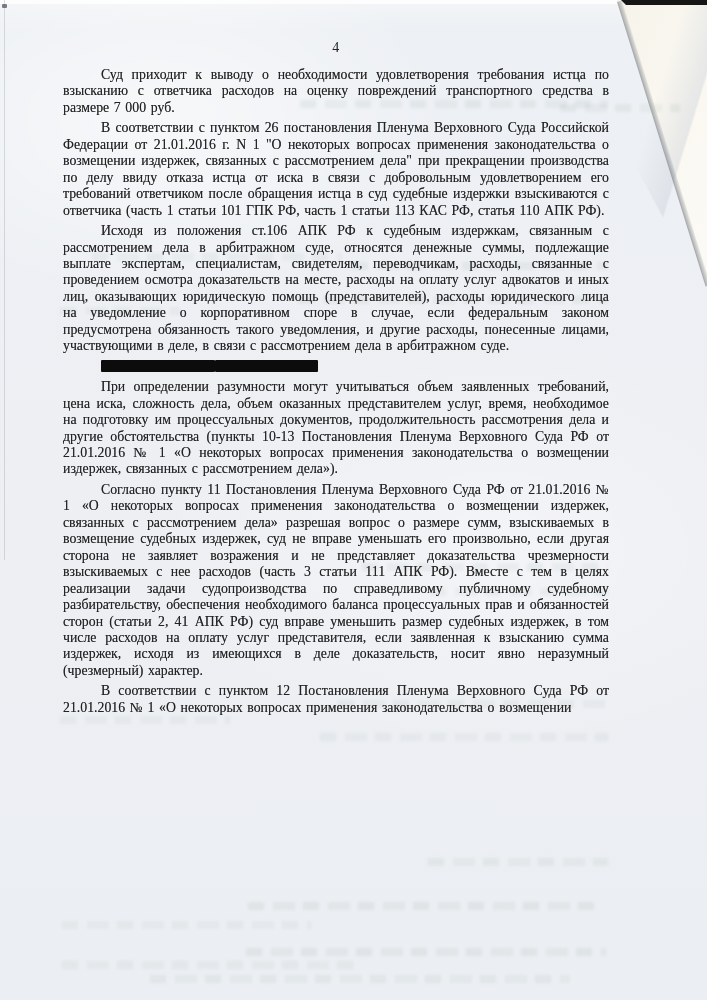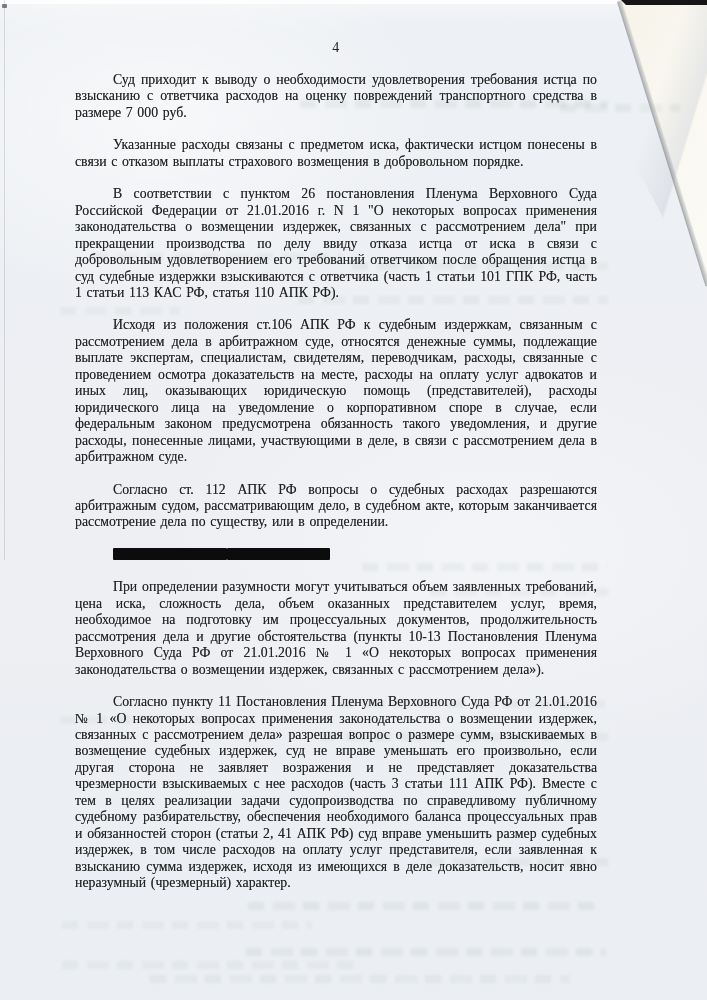--- a/index.html
+++ b/index.html
@@ -42,21 +42,21 @@
     position:absolute;left:615px;top:0;right:0;height:5px;
     clip-path:polygon(6px 0,100% 0,100% 100%,11px 100%);
   }
 
   
   .content{position:absolute;left:59px;top:40px;width:554px;color:#232323;}
   .pagenum{
     text-align:center;font-size:14px;letter-spacing:.5px;margin:0 0 11px 0;
   }
   .content p{
-    margin:16px;font-size:13.8px;line-height:16.45px;
+    margin:4px;font-size:13.8px;line-height:16.45px;
     text-align:justify;text-indent:38px;word-spacing:1.2px;
     text-shadow:0 0 .5px rgba(35,35,35,.55);
   }
   .redaction{
     display:inline-block;height:12px;vertical-align:-1px;
     background:#0c0c0c;border-radius:1px;
   }
   .redaction.r1{width:114px;}
   .redaction.r2{width:103px;}
 
@@ -112,23 +112,22 @@
   <div class="smudge s13"></div>
   <div class="smudge s14"></div>
   <div class="smudge s15"></div>
   <div class="smudge s16"></div>
   <div class="smudge s17"></div>
 
   <div class="content">
     <div class="pagenum">4</div>
 
     <p>Суд приходит к выводу о необходимости удовлетворения требования истца по взысканию с ответчика расходов на оценку повреждений транспортного средства в размере 7 000 руб.</p>
-    <p>Указанные расходы связаны с предметом иска, фактически истцом понесены в связи с отказом выплаты страхового возмещения в добровольном порядке.</p>
     <p>В соответствии с пунктом 26 постановления Пленума Верховного Суда Российской Федерации от 21.01.2016 г. N 1 "О некоторых вопросах применения законодательства о возмещении издержек, связанных с рассмотрением дела" при прекращении производства по делу ввиду отказа истца от иска в связи с добровольным удовлетворением его требований ответчиком после обращения истца в суд судебные издержки взыскиваются с ответчика (часть 1 статьи 101 ГПК РФ, часть 1 статьи 113 КАС РФ, статья 110 АПК РФ).</p>
     <p>Исходя из положения ст.106 АПК РФ к судебным издержкам, связанным с рассмотрением дела в арбитражном суде, относятся денежные суммы, подлежащие выплате экспертам, специалистам, свидетелям, переводчикам, расходы, связанные с проведением осмотра доказательств на месте, расходы на оплату услуг адвокатов и иных лиц, оказывающих юридическую помощь (представителей), расходы юридического лица на уведомление о корпоративном споре в случае, если федеральным законом предусмотрена обязанность такого уведомления, и другие расходы, понесенные лицами, участвующими в деле, в связи с рассмотрением дела в арбитражном суде.</p>
-    <p>Согласно ст. 112 АПК РФ вопросы о судебных расходах разрешаются арбитражным судом, рассматривающим дело, в судебном акте, которым заканчивается рассмотрение дела по существу, или в определении.</p>
 
     <p><span></span><span class="redaction r1"></span><span></span><span class="redaction r2"></span><span></span></p>
 
     <p>При определении разумности могут учитываться объем заявленных требований, цена иска, сложность дела, объем оказанных представителем услуг, время, необходимое на подготовку им процессуальных документов, продолжительность рассмотрения дела и другие обстоятельства (пункты 10-13 Постановления Пленума Верховного Суда РФ от 21.01.2016 № 1 «О некоторых вопросах применения законодательства о возмещении издержек, связанных с рассмотрением дела»).</p>
     <p>Согласно пункту 11 Постановления Пленума Верховного Суда РФ от 21.01.2016 № 1 «О некоторых вопросах применения законодательства о возмещении издержек, связанных с рассмотрением дела» разрешая вопрос о размере сумм, взыскиваемых в возмещение судебных издержек, суд не вправе уменьшать его произвольно, если другая сторона не заявляет возражения и не представляет доказательства чрезмерности взыскиваемых с нее расходов (часть 3 статьи 111 АПК РФ). Вместе с тем в целях реализации задачи судопроизводства по справедливому публичному судебному разбирательству, обеспечения необходимого баланса процессуальных прав и обязанностей сторон (статьи 2, 41 АПК РФ) суд вправе уменьшить размер судебных издержек, в том числе расходов на оплату услуг представителя, если заявленная к взысканию сумма издержек, исходя из имеющихся в деле доказательств, носит явно неразумный (чрезмерный) характер.</p>
+    <p>В соответствии с пунктом 12 Постановления Пленума Верховного Суда РФ от 21.01.2016 № 1 «О некоторых вопросах применения законодательства о возмещении</p>
   </div>
 </div>
 
 </body></html>

